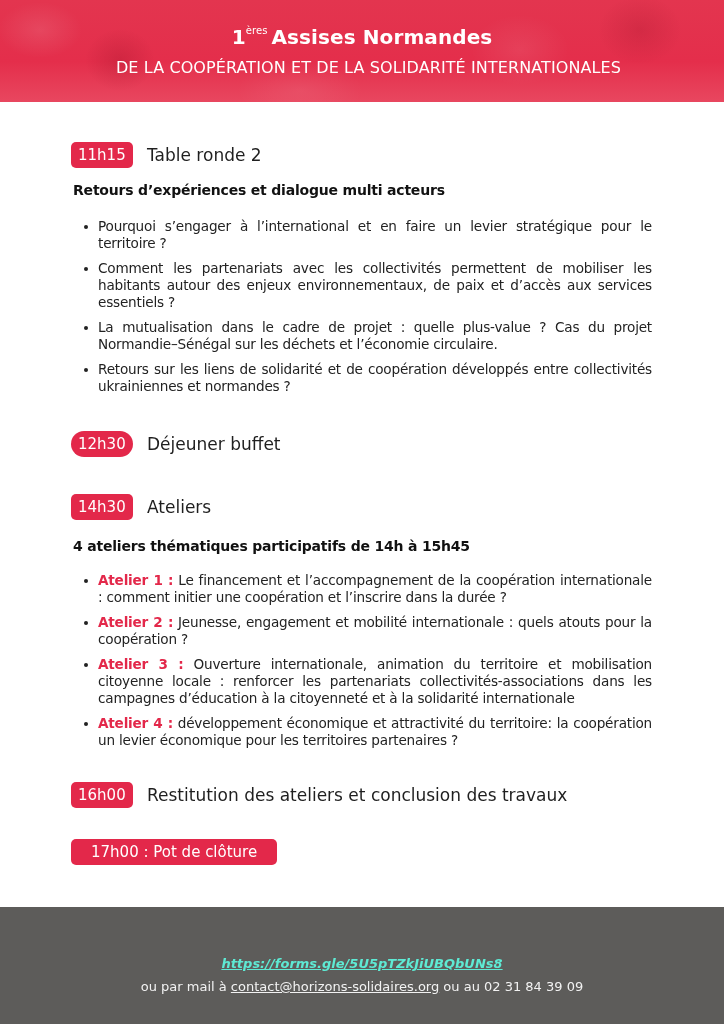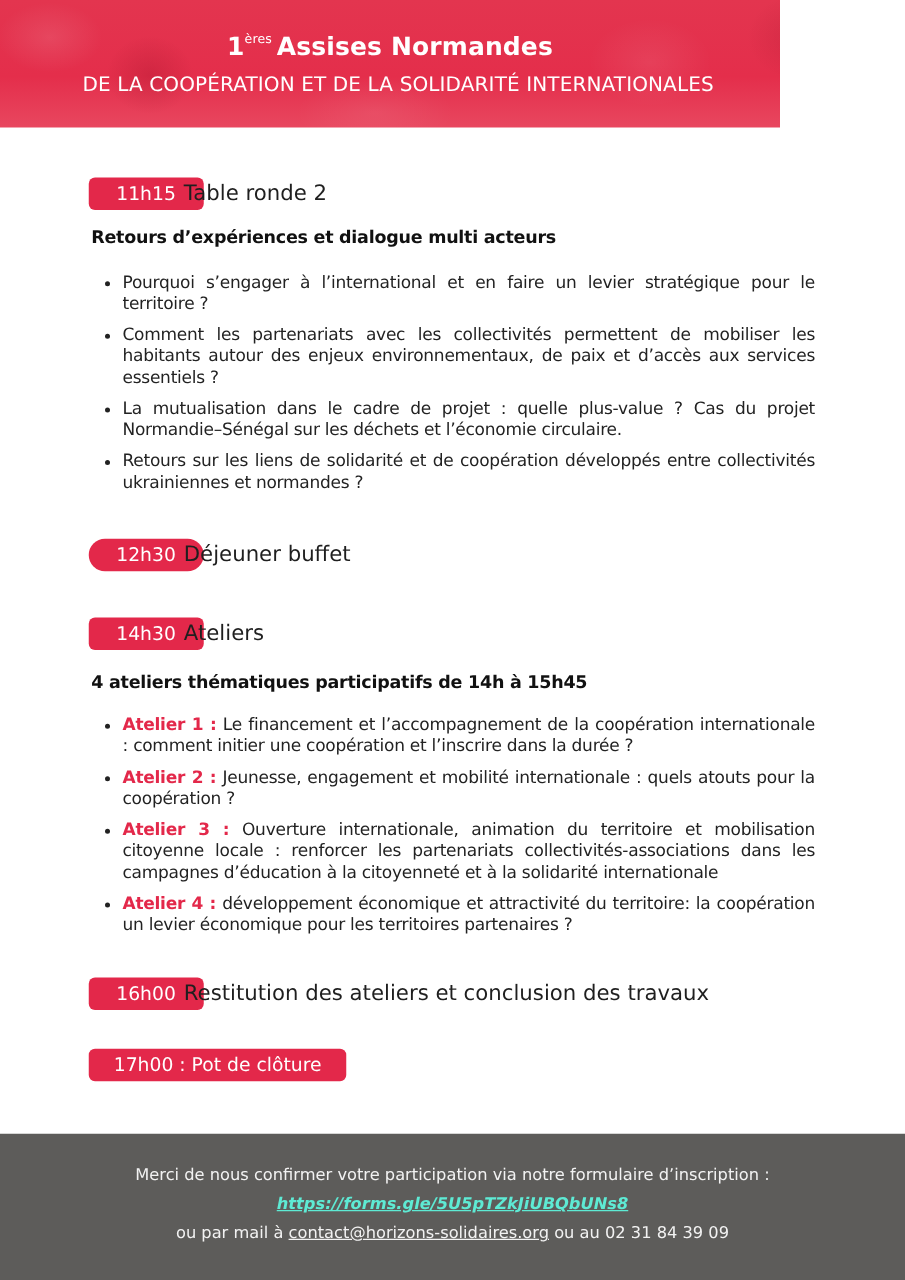--- a/index.html
+++ b/index.html
@@ -1,20 +1,20 @@
 <!DOCTYPE html>
 <html><head>
 <meta charset="utf-8">
 <style>
   * { box-sizing: border-box; margin: 0; padding: 0; }
   html, body { width: 724px; height: 1024px; background: #ffffff; overflow: hidden; }
   body { font-family: "DejaVu Sans", sans-serif; color: #1a1a1a; position: relative; }
 
   .header {
-    position: absolute; left: 0; top: 0; width: 624px; height: 102px;
+    position: absolute; left: 0; top: 0; width: 724px; height: 102px;
     background:
       radial-gradient(ellipse 60px 40px at 40px 30px, rgba(255,255,255,0.10), transparent 70%),
       radial-gradient(ellipse 50px 45px at 120px 60px, rgba(120,0,20,0.18), transparent 70%),
       radial-gradient(ellipse 70px 50px at 520px 50px, rgba(255,255,255,0.08), transparent 70%),
       radial-gradient(ellipse 60px 50px at 640px 30px, rgba(120,0,20,0.15), transparent 70%),
       radial-gradient(ellipse 90px 40px at 300px 90px, rgba(255,255,255,0.07), transparent 70%),
       linear-gradient(180deg, #e3354f 0%, #e42e4b 60%, #e8475f 100%);
     text-align: center; color: #ffffff;
   }
   .header-title {
@@ -23,21 +23,21 @@
   }
   .header-title sup { font-size: 10px; font-weight: normal; vertical-align: 10px; margin-right: 4px; }
   .header-sub {
     position: absolute; left: 0; right: 0; top: 58px;
     font-family: "DejaVu Sans", sans-serif; font-size: 16px; letter-spacing: 0.1px; padding-left: 13px;
   }
 
   .badge {
     position: absolute; background: #e3284a; color: #ffffff; border-radius: 5px;
     font-family: "DejaVu Sans", sans-serif; font-size: 15px; height: 26px; line-height: 26px;
-    padding: 0 22px; white-space: nowrap;
+    padding: 0 7px; white-space: nowrap;
   }
   .slot-title { position: absolute; font-family: "DejaVu Sans", sans-serif; font-size: 17px; color: #1f1f1f; white-space: nowrap; }
   .subhead { position: absolute; left: 73px; font-weight: bold; font-size: 14px; color: #111; white-space: nowrap; letter-spacing: -0.2px; }
 
   ul.bullets { position: absolute; left: 80px; width: 572px; list-style: none; }
   ul.bullets li {
     position: relative; padding-left: 18px; font-size: 13.6px; line-height: 17px;
     text-align: justify; color: #222; margin-bottom: 8px; letter-spacing: -0.2px;
   }
   ul.bullets li::before {
@@ -86,18 +86,17 @@
   <li><span class="atelier-label">Atelier 3 :</span><span> Ouverture internationale, animation du territoire et mobilisation citoyenne locale : renforcer les partenariats collectivités-associations dans les campagnes d’éducation à la citoyenneté et à la solidarité internationale</span></li>
   <li><span class="atelier-label">Atelier 4 :</span><span> développement économique et attractivité du territoire: la coopération un levier économique pour les territoires partenaires ?</span></li>
 </ul>
 
 <div class="badge" style="left:71px; top:782px;">16h00</div>
 <div class="slot-title" style="left:147px; top:785px;">Restitution des ateliers et conclusion des travaux</div>
 
 <div class="badge" style="left:71px; top:839px; padding:0 20px;">17h00 :  Pot de clôture</div>
 
 <div class="footer">
-  <div class="line1">Merci de nous confirmer votre participation via notre formulaire d’inscription :</div>
   <div class="line2">https://forms.gle/5U5pTZkJiUBQbUNs8</div>
   <div class="line3">
     <span>ou par mail à </span><span class="u">contact@horizons-solidaires.org</span><span> ou au </span><span>02 31 84 39 09</span>
   </div>
 </div>
 
 </body></html>

